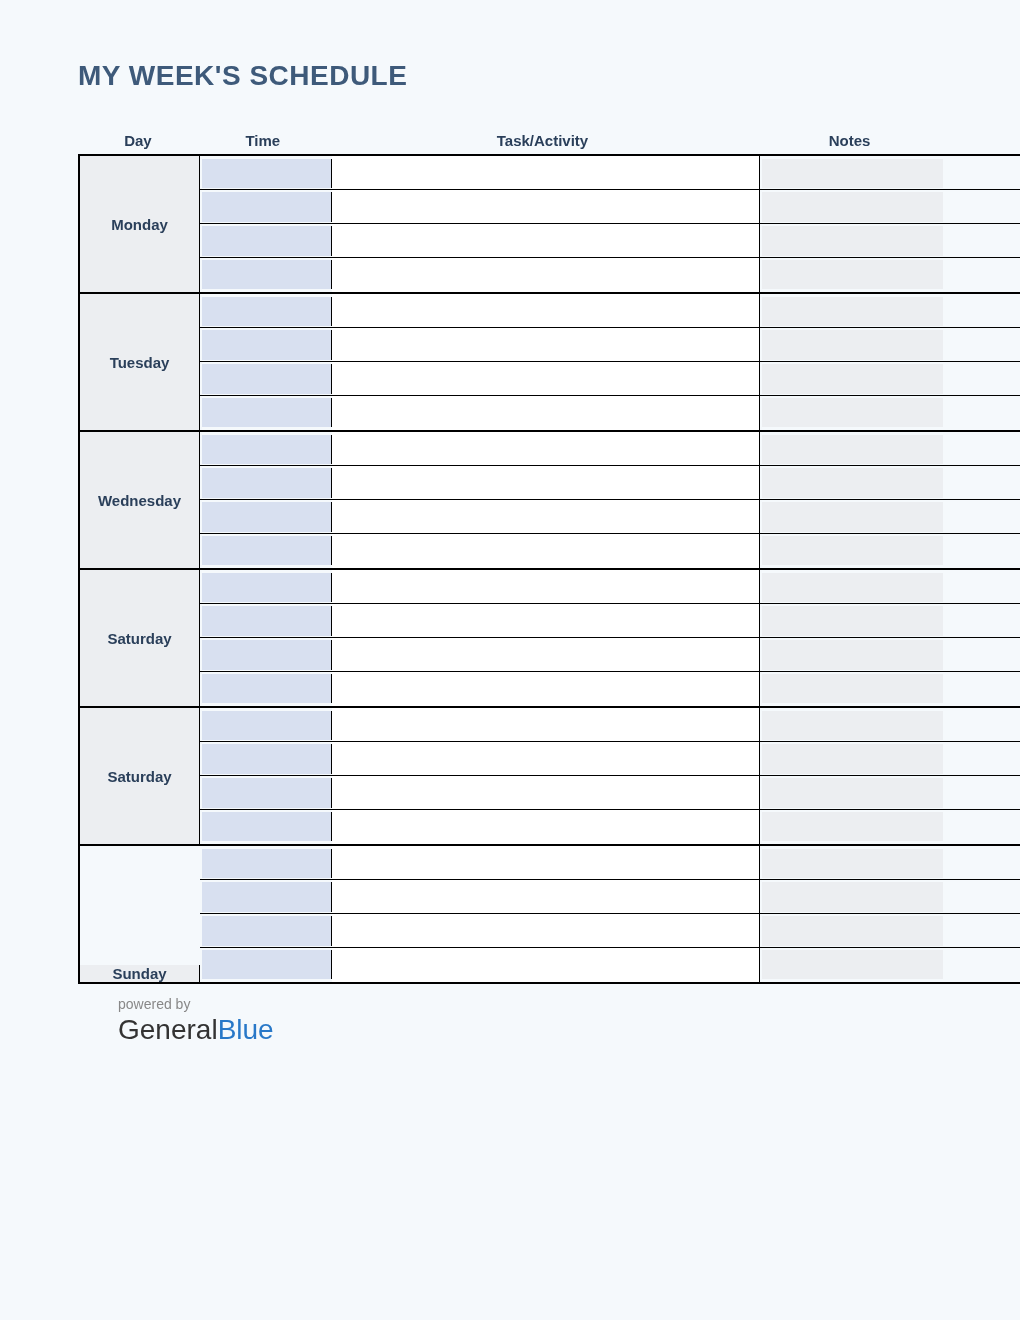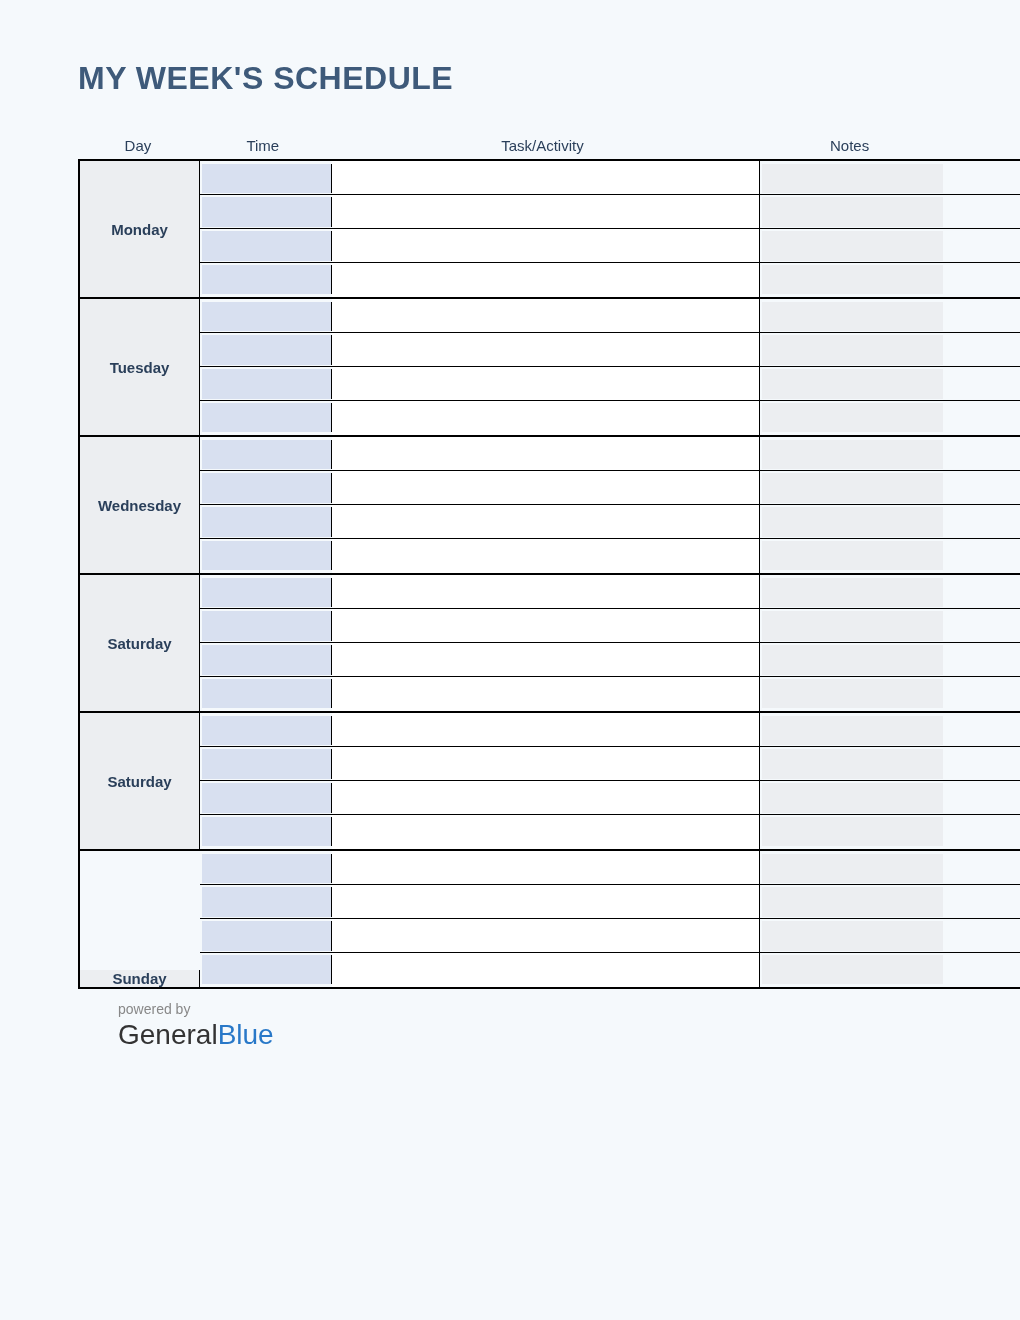--- a/index.html
+++ b/index.html
@@ -14,21 +14,21 @@
       height: 1320px;
       padding: 60px 78px 30px 78px;
     }
     .header {
       display: flex;
       justify-content: space-between;
       align-items: flex-start;
       margin-bottom: 40px;
     }
     .title {
-      font-size: 32px;
+      font-size: 28px;
       font-weight: 900;
       color: #3e5a7a;
       letter-spacing: 0.5px;
       font-family: Arial, Helvetica, sans-serif;
     }
     .week-of-container {
       text-align: center;
     }
     .week-of-label {
       font-size: 17px;
@@ -44,21 +44,21 @@
       border: 2px solid #000;
       background: #eceef1;
     }
     .column-headers {
       display: flex;
       margin-bottom: 5px;
       padding: 0;
     }
     .col-header {
       font-size: 15px;
-      font-weight: normal;
+      font-weight: bold;
       color: #2a3f5a;
       text-align: center;
     }
     .col-day { width: 120px; }
     .col-time { width: 130px; }
     .col-task { width: 430px; }
     .col-notes { width: 185px; }
     .schedule-table {
       border: 2px solid #000;
       border-collapse: collapse;

